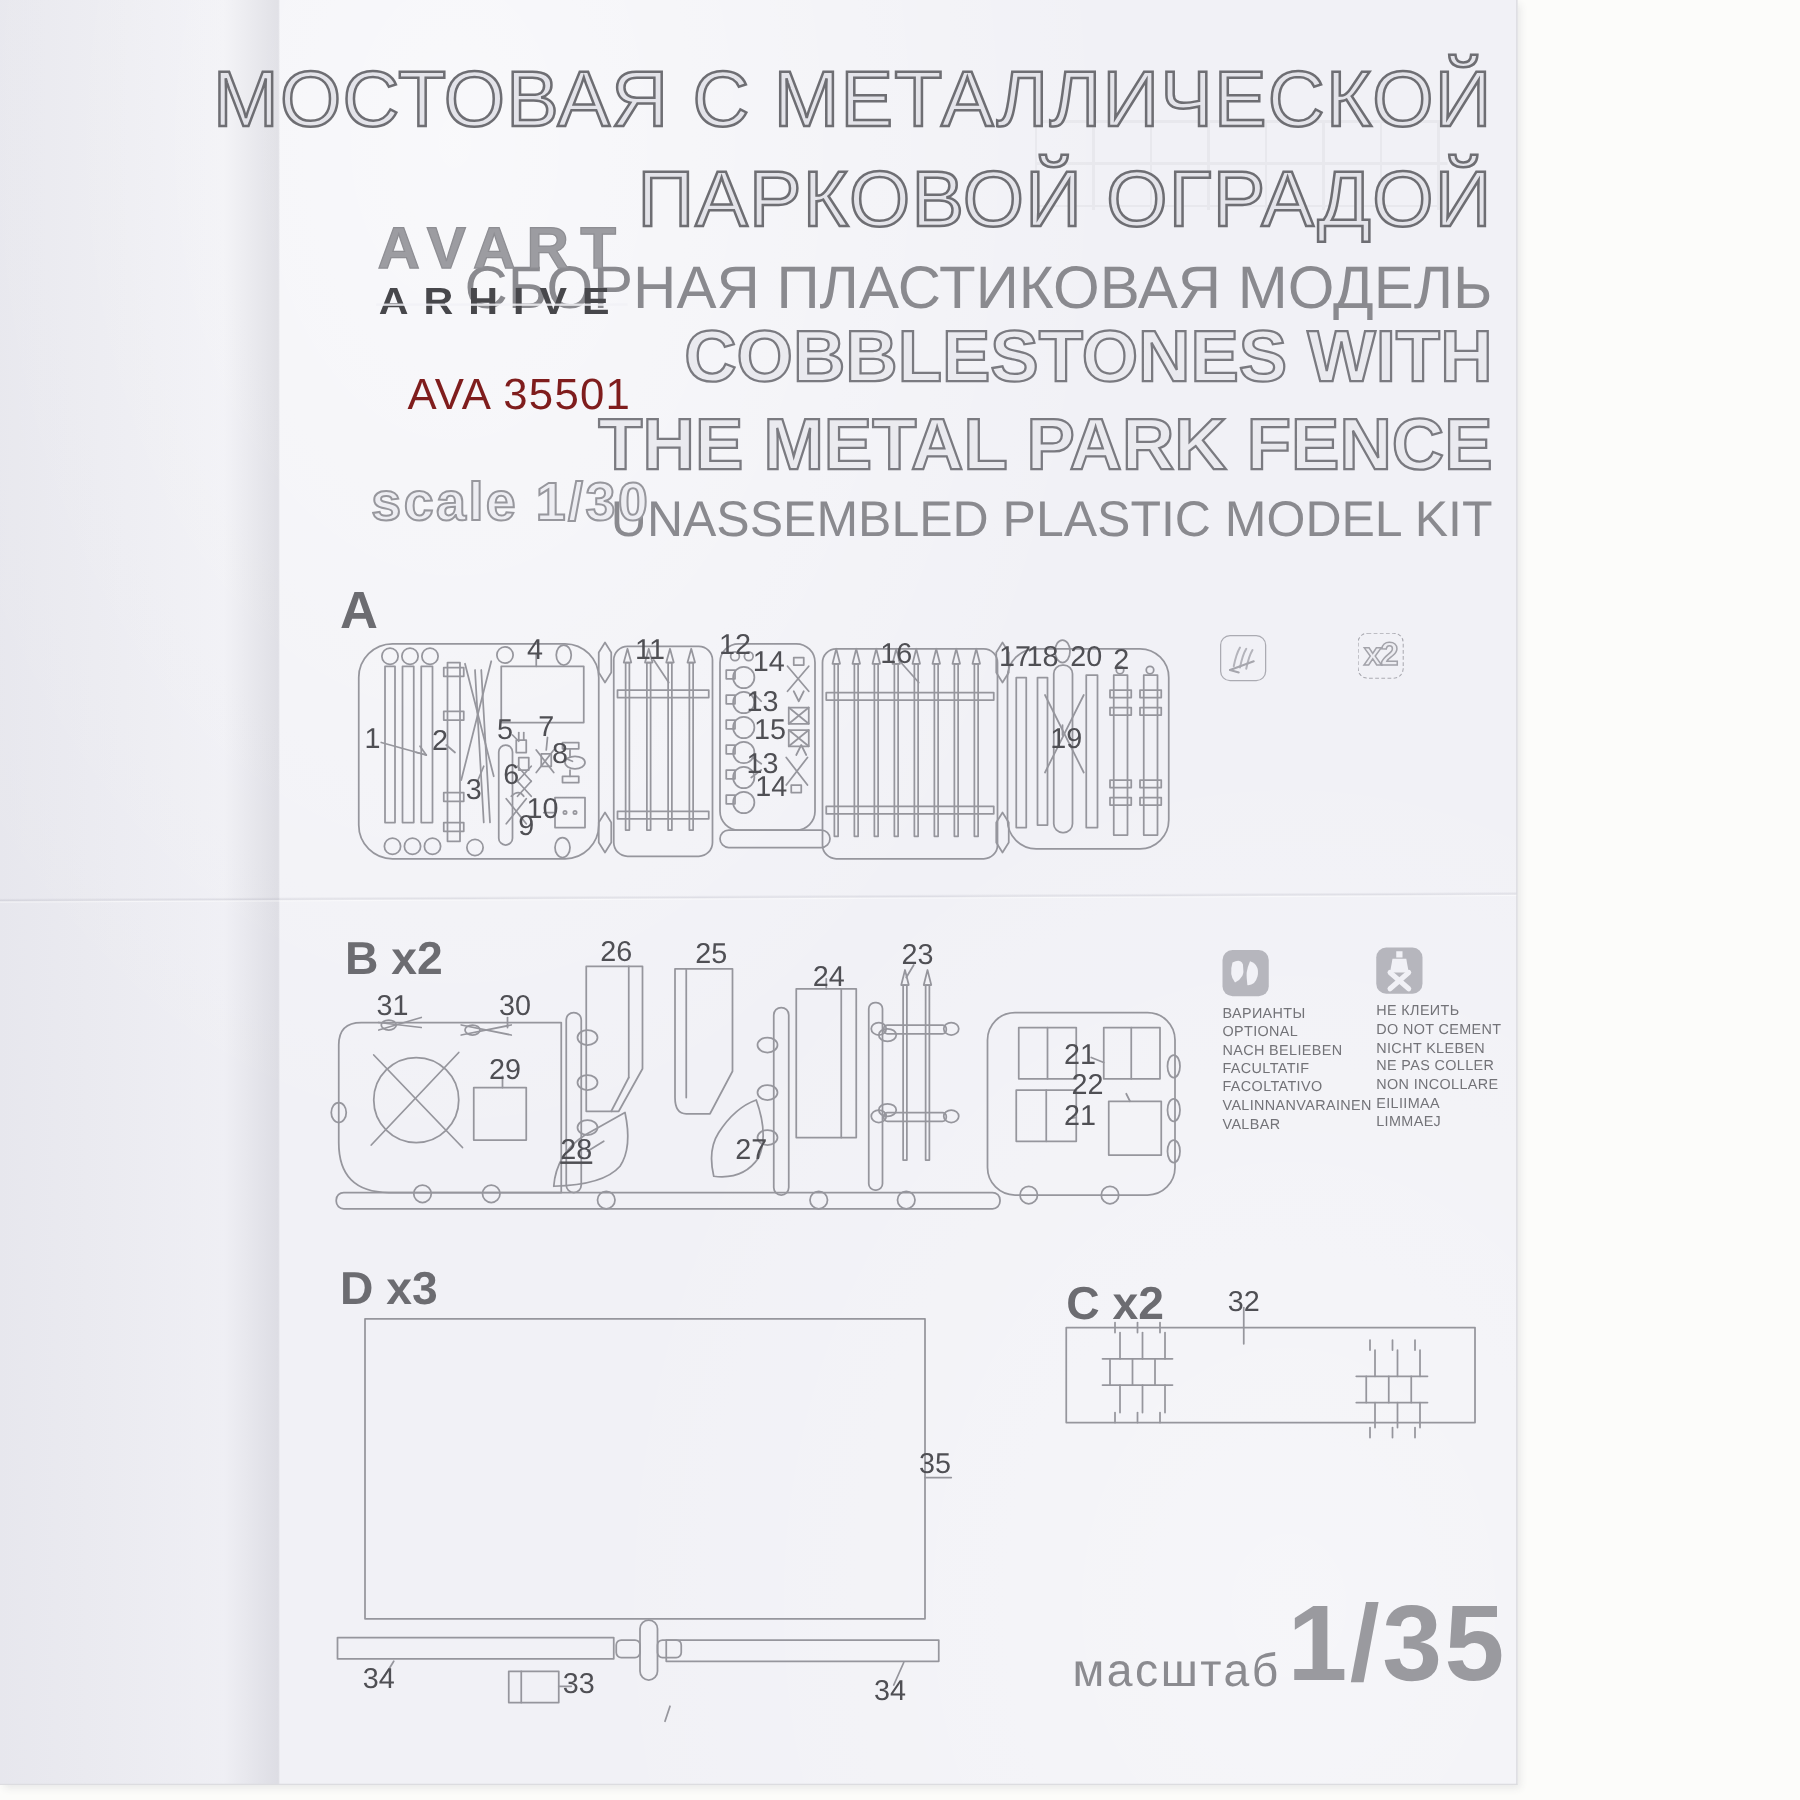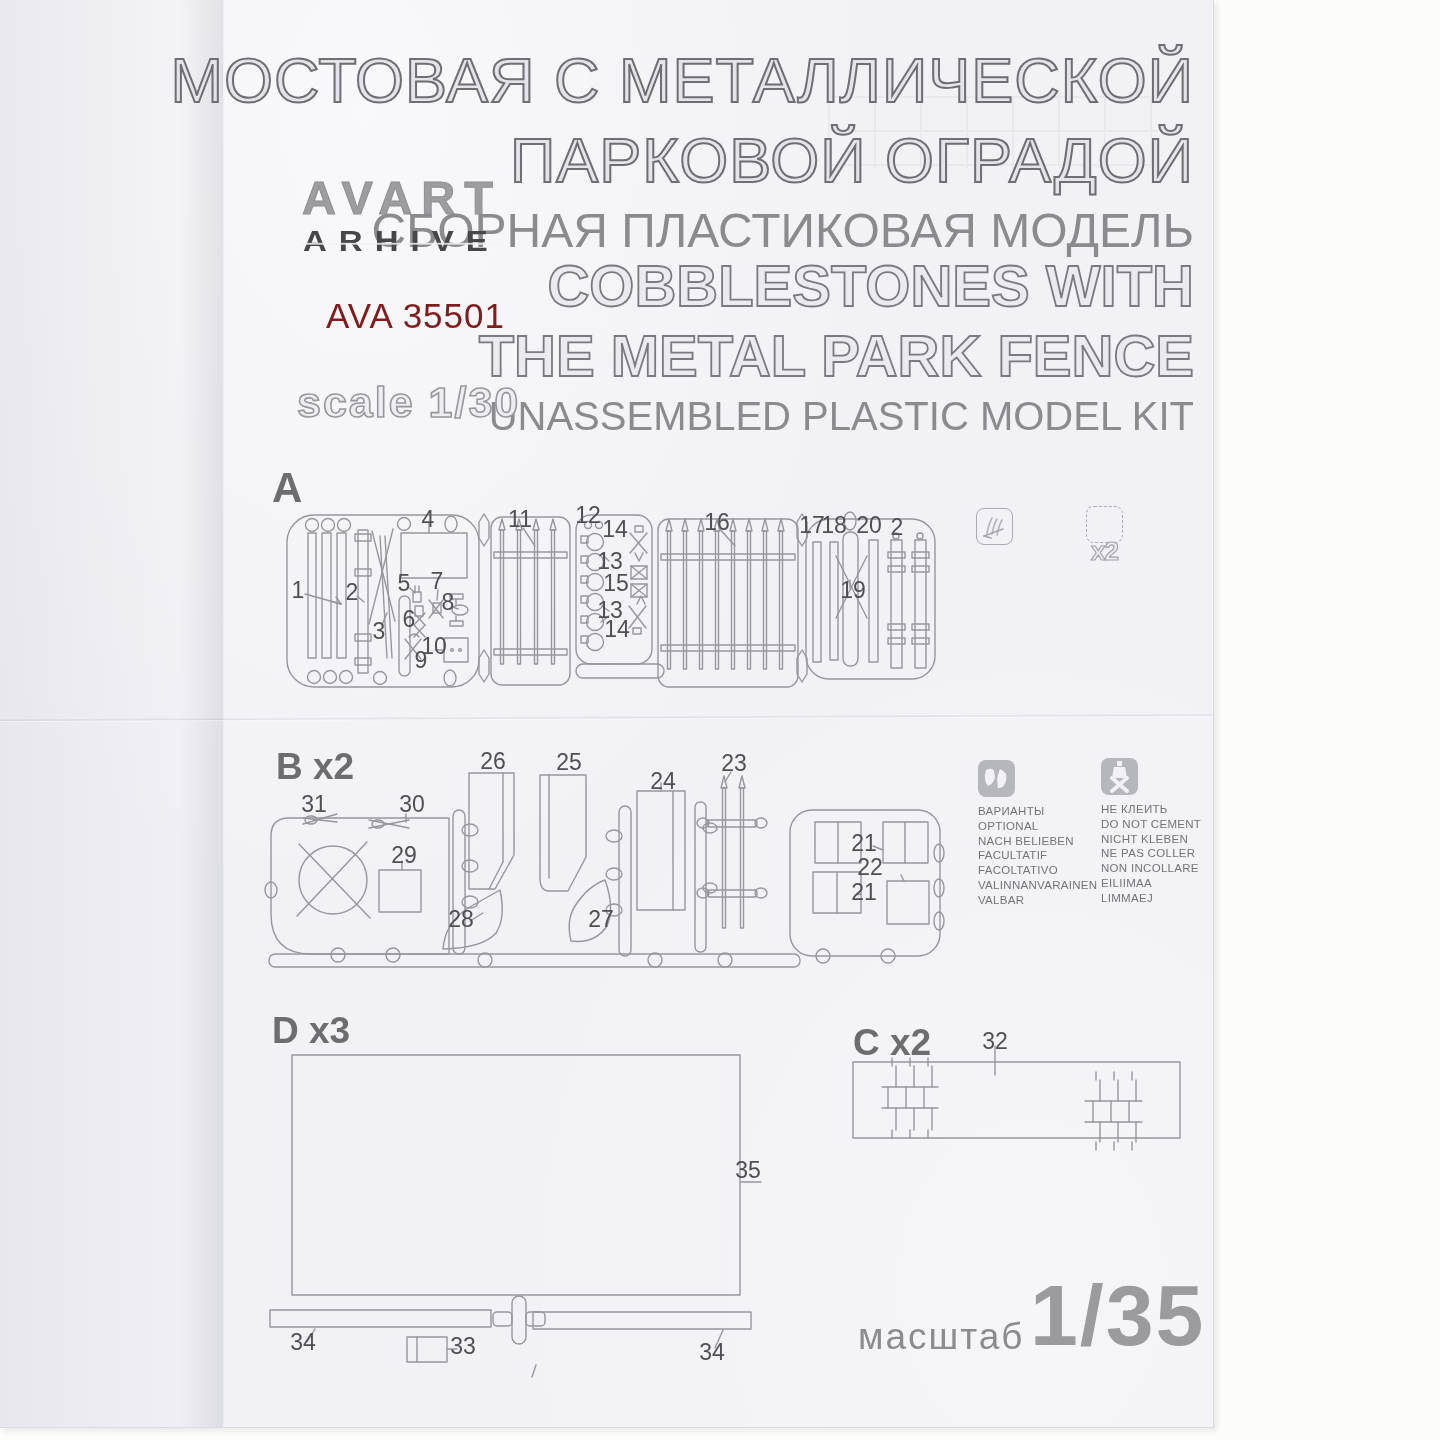--- a/index.html
+++ b/index.html
@@ -72,21 +72,21 @@
   .legend-remove{left:976px;top:508px;}
   .legend-make2{left:1086px;top:506px;}
   .legend-optional{left:978px;top:760px;}
   .legend-nocement{left:1101px;top:758px;}
   .legend-icon{width:37px;height:37px;position:relative;margin-bottom:7px;}
   .icon-frame{width:37px;height:37px;border:1.6px solid #ababb2;border-radius:8px;box-sizing:border-box;position:relative;}
   .icon-frame.dashed{border-style:dashed;}
   .icon-solid{width:37px;height:37px;background:#b6b6bd;border-radius:8px;position:relative;overflow:hidden;}
   .x2-glyph{
     position:absolute;left:4px;top:1px;font-size:26px;font-weight:bold;color:#ededf2;
-    -webkit-text-stroke:1.2px #a3a3aa;letter-spacing:-1px;margin-top:28px;
+    -webkit-text-stroke:1.2px #a3a3aa;letter-spacing:-1px;
   }
   .legend-lines{font-size:11.5px;line-height:14.8px;color:#737378;letter-spacing:.3px;white-space:nowrap;}
   
   #labels-layer{position:absolute;left:0;top:0;width:1440px;height:1440px;pointer-events:none;}
   .plabel{
     position:absolute;transform:translate(-50%,-55%);
     font-size:23px;color:#4f4f54;white-space:nowrap;letter-spacing:0px;
   }
   .sprue-svg{position:absolute;overflow:visible;}
   .footer-scale-word{position:absolute;left:858px;top:1316px;font-size:37px;color:#8b8b90;letter-spacing:2px;}
@@ -507,21 +507,21 @@
     <span class="plabel" style="left: 812px; top: 527px;">17</span>
     <span class="plabel" style="left: 834px; top: 527px;">18</span>
     <span class="plabel" style="left: 853px; top: 592px;">19</span>
     <span class="plabel" style="left: 869px; top: 527px;">20</span>
     <span class="plabel" style="left: 897px; top: 529px;">2</span>
     <span class="plabel" style="left: 314px; top: 806px;">31</span>
     <span class="plabel" style="left: 412px; top: 806px;">30</span>
     <span class="plabel" style="left: 404px; top: 857px;">29</span>
     <span class="plabel" style="left: 493px; top: 763px;">26</span>
     <span class="plabel" style="left: 569px; top: 764px;">25</span>
-    <span class="plabel" style="left: 461px; top: 921px;">28</span>
+    <span class="plabel" style="left: 461px; top: 921px; text-decoration: underline;">28</span>
     <span class="plabel" style="left: 601px; top: 921px;">27</span>
     <span class="plabel" style="left: 663px; top: 783px;">24</span>
     <span class="plabel" style="left: 734px; top: 765px;">23</span>
     <span class="plabel" style="left: 864px; top: 845px;">21</span>
     <span class="plabel" style="left: 870px; top: 869px; text-align: right;">22</span>
     <span class="plabel" style="left: 864px; top: 894px;">21</span>
     <span class="plabel" style="left: 995px; top: 1043px;">32</span>
     <span class="plabel" style="left: 748px; top: 1172px;">35</span>
     <span class="plabel" style="left: 303px; top: 1344px;">34</span>
     <span class="plabel" style="left: 463px; top: 1348px;">33</span>

